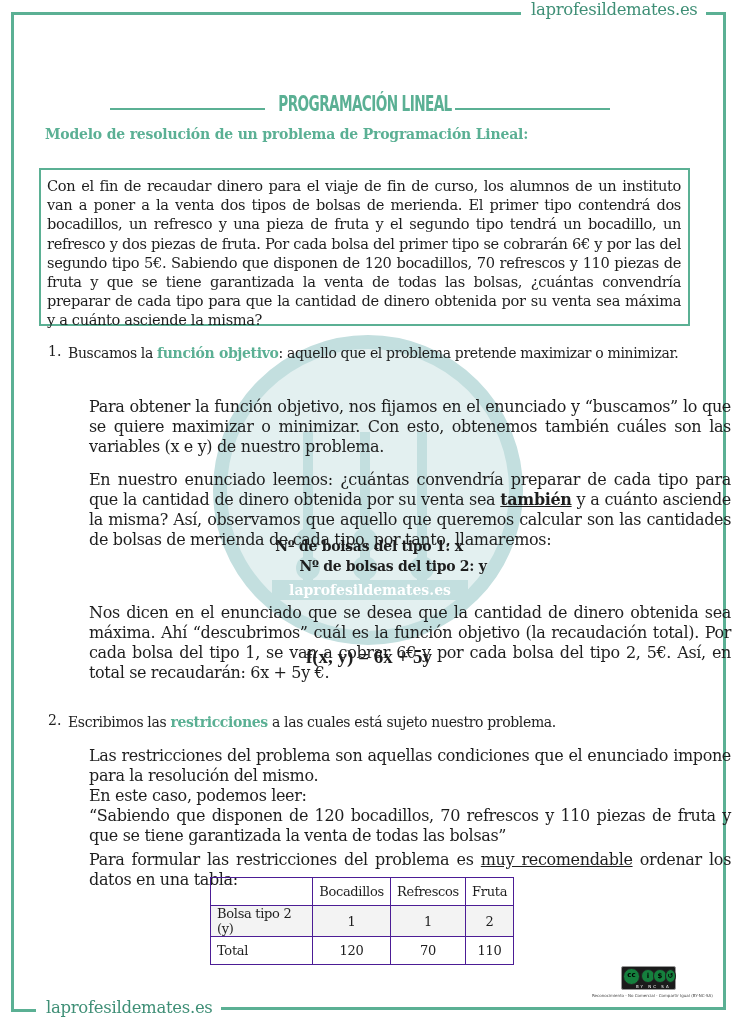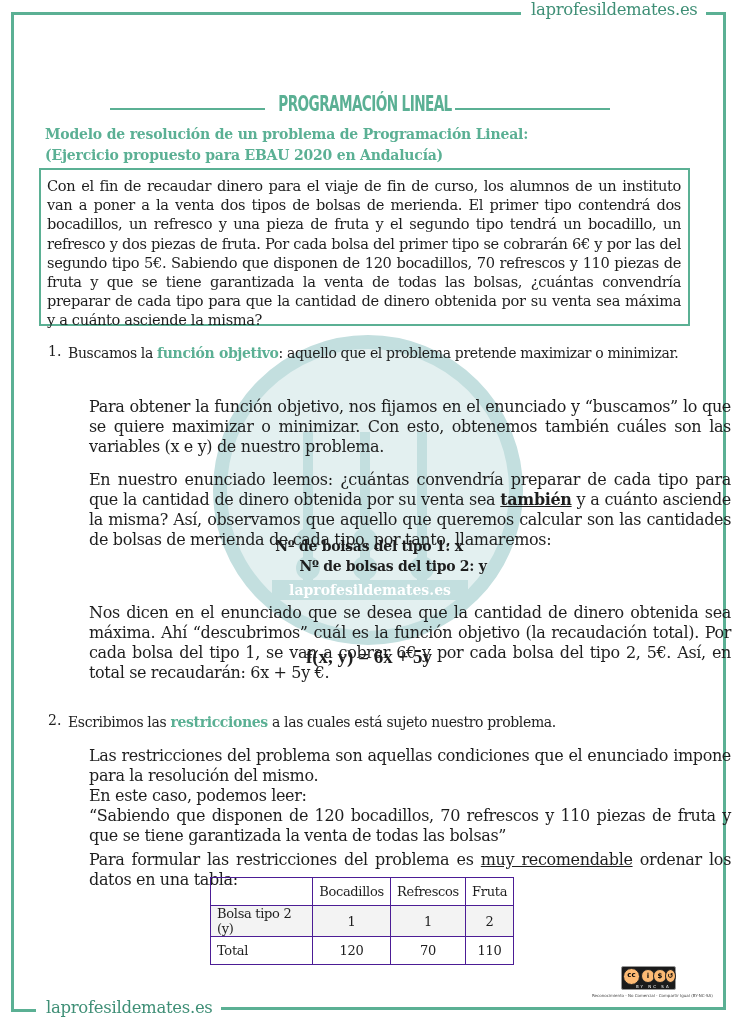--- a/index.html
+++ b/index.html
@@ -34,21 +34,21 @@
   .watermark { position: absolute; left: 0; top: 0; width: 738px; height: 1024px; pointer-events: none; }
   table.data { position: absolute; left: 210px; top: 877px; border-collapse: collapse;
                font-size: 13px; letter-spacing: -0.3px; }
   table.data td { border: 1px solid #4c1d95; height: 27px; padding: 0 6px; }
   table.data tr:nth-child(2) td, table.data tr:nth-child(4) td { background: #f3f3f3; }
   table.data td.num { text-align: center; }
   .c0 { width: 89px; } .c1 { width: 65px; } .c2 { width: 62px; } .c3 { width: 34px; }
   .cc-badge { position: absolute; left: 621px; top: 966px; width: 53px; height: 22px;
               background: #1b1b1b; border: 1px solid #999; border-radius: 2px; }
   .cc-circle { position: absolute; top: 2px; width: 12px; height: 12px; border-radius: 50%;
-               background: #fdba74; border: 1px solid #222; font-size: 7px; line-height: 12px;
+               background: #15803d; border: 1px solid #222; font-size: 7px; line-height: 12px;
                text-align: center; color: #000; font-family: "DejaVu Sans", sans-serif; font-weight: bold; }
   .cc-labels { position: absolute; bottom: 0; left: 14px; font-size: 4px; color: #fff;
                font-family: "DejaVu Sans", sans-serif; letter-spacing: 2px; }
   .cc-caption { position: absolute; left: 592px; top: 993px; font-size: 4px; color: #444;
                 font-family: "DejaVu Sans", sans-serif; white-space: nowrap; }
 </style>
 </head>
 <body>
 
 <svg class="watermark" viewBox="0 0 738 1024">
@@ -76,21 +76,20 @@
 <div class="site-tag" style="left:523px; top:0px;">laprofesildemates.es</div>
 
 <div class="title-wrap">
   <div class="title-line" style="left:0; width:155px;"></div>
   <div class="title-text">PROGRAMACIÓN LINEAL</div>
   <div class="title-line" style="left:345px; width:155px;"></div>
 </div>
 
 <div class="subtitle">
   <div>Modelo de resolución de un problema de Programación Lineal:</div>
-  <div>(Ejercicio propuesto para EBAU 2020 en Andalucía)</div>
 </div>
 
 <div class="problem-box">
   <div class="problem-text">Con el fin de recaudar dinero para el viaje de fin de curso, los alumnos de un instituto van a poner a la venta dos tipos de bolsas de merienda. El primer tipo contendrá dos bocadillos, un refresco y una pieza de fruta y el segundo tipo tendrá un bocadillo, un refresco y dos piezas de fruta. Por cada bolsa del primer tipo se cobrarán 6€ y por las del segundo tipo 5€. Sabiendo que disponen de 120 bocadillos, 70 refrescos y 110 piezas de fruta y que se tiene garantizada la venta de todas las bolsas, ¿cuántas convendría preparar de cada tipo para que la cantidad de dinero obtenida por su venta sea máxima y a cuánto asciende la misma?</div>
 </div>
 
 <div class="list-num" style="top:343px;">1.</div>
 <div class="list-body" style="top:343px;">
   <span>Buscamos la </span><span class="hl">función objetivo</span><span>: aquello que el problema pretende maximizar o minimizar.</span>
 </div>

